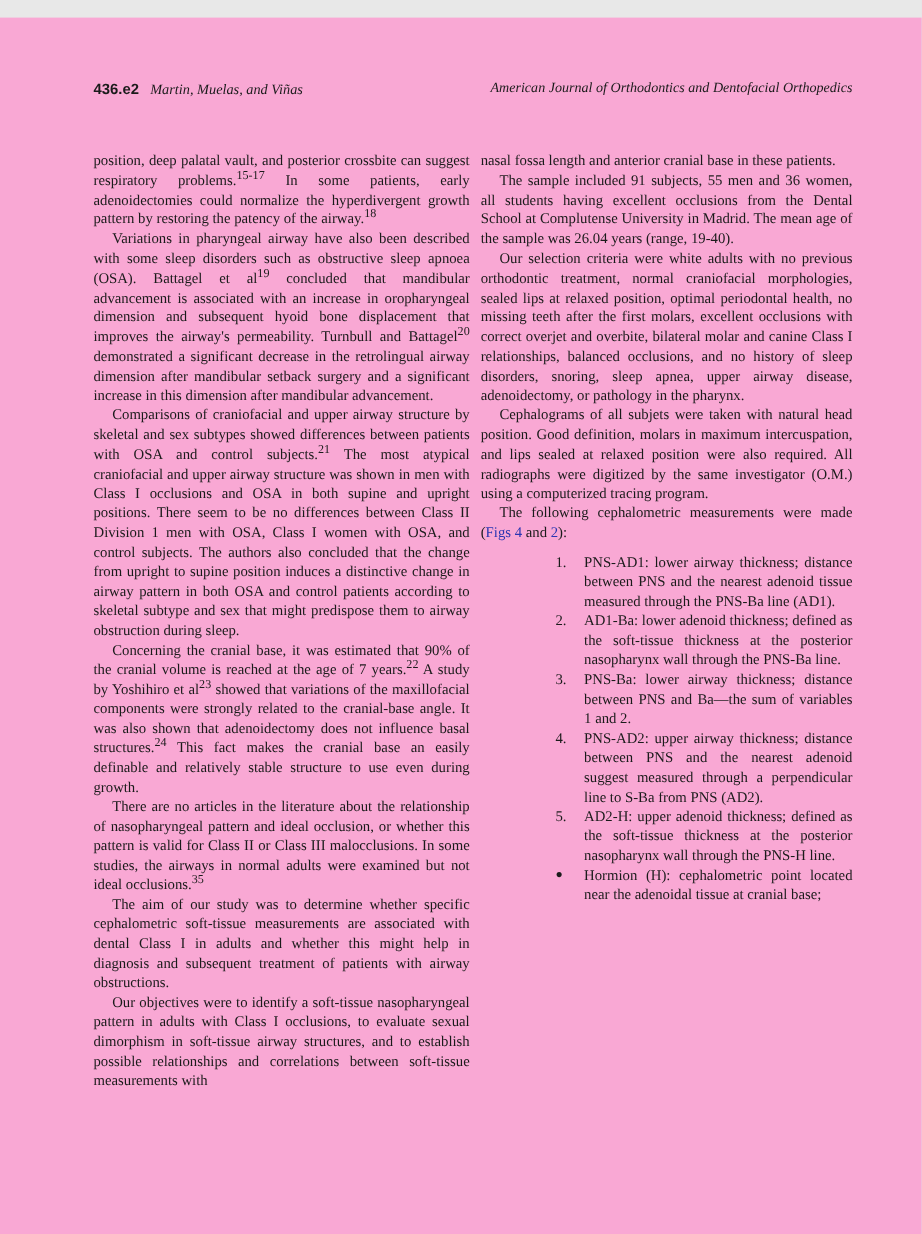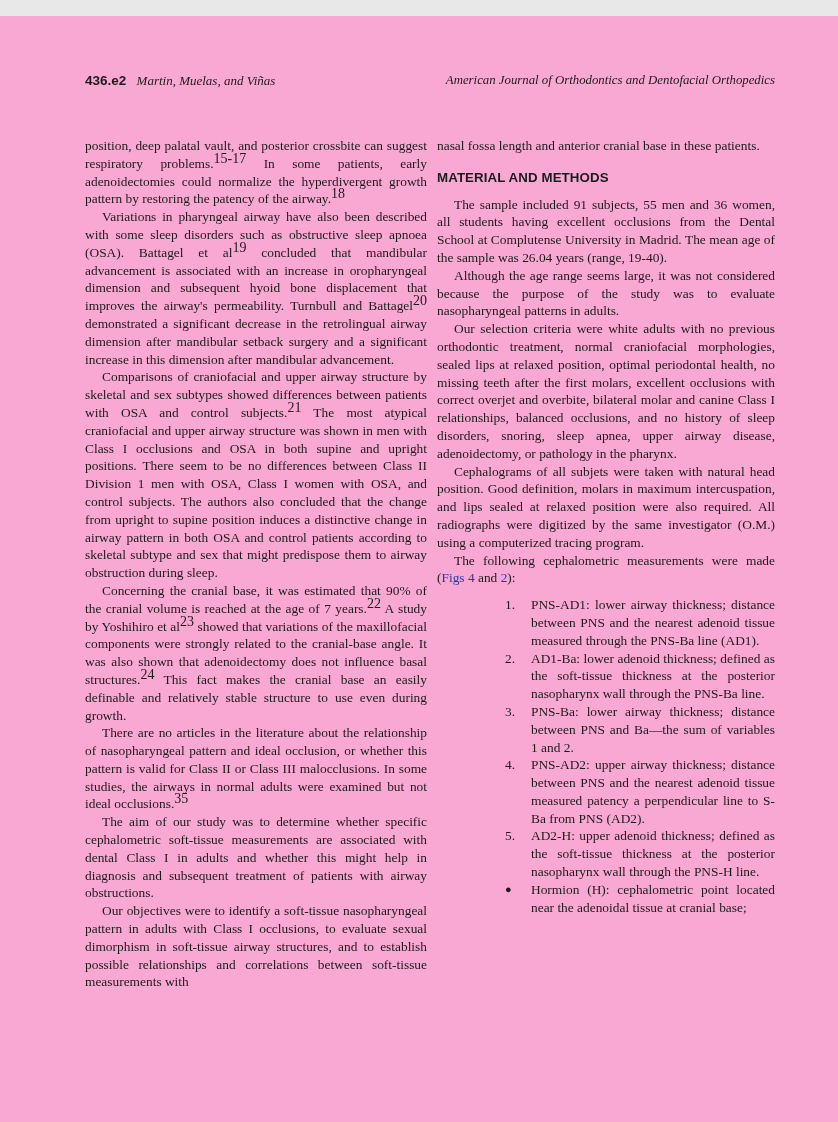--- a/index.html
+++ b/index.html
@@ -39,21 +39,21 @@
     position:absolute;
     top:121px; left:85px; width:690px;
     display:flex;
   }
   .col { font-size:13.4px; line-height:17.8px; text-align:justify; }
   .col-left  { width:342px; }
   .col-right { width:338px; margin-left:10px; }
   .col p { margin:0; padding:0; }
   .col p.indent { text-indent:17px; }
   sup.ref {
-    font-size:14px;
+    font-size:11px;
     line-height:0;
     vertical-align:super;
     letter-spacing:0;
   }
   .section-heading {
     font-family:"Liberation Sans", "DejaVu Sans", sans-serif;
     font-weight:bold;
     font-size:13.3px;
     text-align:left;
     margin:14px 0 9px 0;
@@ -92,43 +92,41 @@
       <p class="indent"><span>Variations in pharyngeal airway have also been described with some sleep disorders such as obstructive sleep apnoea (OSA). Battagel et al</span><sup class="ref">19</sup><span> concluded that mandibular advancement is associated with an increase in oropharyngeal dimension and subsequent hyoid bone displacement that improves the airway's permeability. Turnbull and Battagel</span><sup class="ref">20</sup><span> demonstrated a significant decrease in the retrolingual airway dimension after mandibular setback surgery and a significant increase in this dimension after mandibular advancement.</span></p>
       <p class="indent"><span>Comparisons of craniofacial and upper airway structure by skeletal and sex subtypes showed differences between patients with OSA and control subjects.</span><sup class="ref">21</sup><span> The most atypical craniofacial and upper airway structure was shown in men with Class I occlusions and OSA in both supine and upright positions. There seem to be no differences between Class II Division 1 men with OSA, Class I women with OSA, and control subjects. The authors also concluded that the change from upright to supine position induces a distinctive change in airway pattern in both OSA and control patients according to skeletal subtype and sex that might predispose them to airway obstruction during sleep.</span></p>
       <p class="indent"><span>Concerning the cranial base, it was estimated that 90% of the cranial volume is reached at the age of 7 years.</span><sup class="ref">22</sup><span> A study by Yoshihiro et al</span><sup class="ref">23</sup><span> showed that variations of the maxillofacial components were strongly related to the cranial-base angle. It was also shown that adenoidectomy does not influence basal structures.</span><sup class="ref">24</sup><span> This fact makes the cranial base an easily definable and relatively stable structure to use even during growth.</span></p>
       <p class="indent"><span>There are no articles in the literature about the relationship of nasopharyngeal pattern and ideal occlusion, or whether this pattern is valid for Class II or Class III malocclusions. In some studies, the airways in normal adults were examined but not ideal occlusions.</span><sup class="ref">35</sup></p>
       <p class="indent">The aim of our study was to determine whether specific cephalometric soft-tissue measurements are associated with dental Class I in adults and whether this might help in diagnosis and subsequent treatment of patients with airway obstructions.</p>
       <p class="indent">Our objectives were to identify a soft-tissue nasopharyngeal pattern in adults with Class I occlusions, to evaluate sexual dimorphism in soft-tissue airway structures, and to establish possible relationships and correlations between soft-tissue measurements with</p>
     </div>
 
     <div class="col col-right">
       <p>nasal fossa length and anterior cranial base in these patients.</p>
-      <div class="section-heading">MATERIAL AND METHODS</div>
       <p class="indent">The sample included 91 subjects, 55 men and 36 women, all students having excellent occlusions from the Dental School at Complutense University in Madrid. The mean age of the sample was 26.04 years (range, 19-40).</p>
-      <p class="indent">Although the age range seems large, it was not considered because the purpose of the study was to evaluate nasopharyngeal patterns in adults.</p>
       <p class="indent">Our selection criteria were white adults with no previous orthodontic treatment, normal craniofacial morphologies, sealed lips at relaxed position, optimal periodontal health, no missing teeth after the first molars, excellent occlusions with correct overjet and overbite, bilateral molar and canine Class I relationships, balanced occlusions, and no history of sleep disorders, snoring, sleep apnea, upper airway disease, adenoidectomy, or pathology in the pharynx.</p>
       <p class="indent">Cephalograms of all subjets were taken with natural head position. Good definition, molars in maximum intercuspation, and lips sealed at relaxed position were also required. All radiographs were digitized by the same investigator (O.M.) using a computerized tracing program.</p>
       <p class="indent"><span>The following cephalometric measurements were made (</span><a class="fig-link">Figs 4</a><span> and </span><a class="fig-link">2</a><span>):</span></p>
 
       <div class="meas-list">
         <div class="li">
           <span class="marker">1.</span>
           <span class="li-text">PNS-AD1: lower airway thickness; distance between PNS and the nearest adenoid tissue measured through the PNS-Ba line (AD1).</span>
         </div>
         <div class="li">
           <span class="marker">2.</span>
           <span class="li-text">AD1-Ba: lower adenoid thickness; defined as the soft-tissue thickness at the posterior nasopharynx wall through the PNS-Ba line.</span>
         </div>
         <div class="li">
           <span class="marker">3.</span>
           <span class="li-text">PNS-Ba: lower airway thickness; distance between PNS and Ba—the sum of variables 1 and 2.</span>
         </div>
         <div class="li">
           <span class="marker">4.</span>
-          <span class="li-text">PNS-AD2: upper airway thickness; distance between PNS and the nearest adenoid tissue measured patency a perpendicular line to S-Ba from PNS (AD2).</span>
+          <span class="li-text">PNS-AD2: upper airway thickness; distance between PNS and the nearest adenoid suggest measured through a perpendicular line to S-Ba from PNS (AD2).</span>
         </div>
         <div class="li">
           <span class="marker">5.</span>
           <span class="li-text">AD2-H: upper adenoid thickness; defined as the soft-tissue thickness at the posterior nasopharynx wall through the PNS-H line.</span>
         </div>
         <div class="li">
           <span class="marker bullet">●</span>
           <span class="li-text">Hormion (H): cephalometric point located near the adenoidal tissue at cranial base;</span>
         </div>
       </div>

